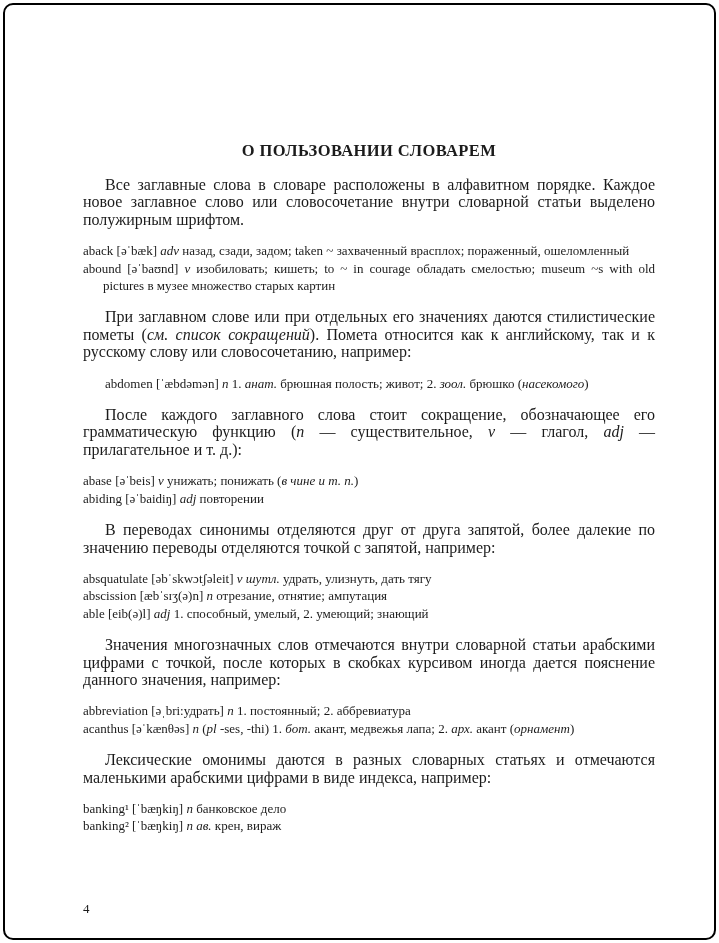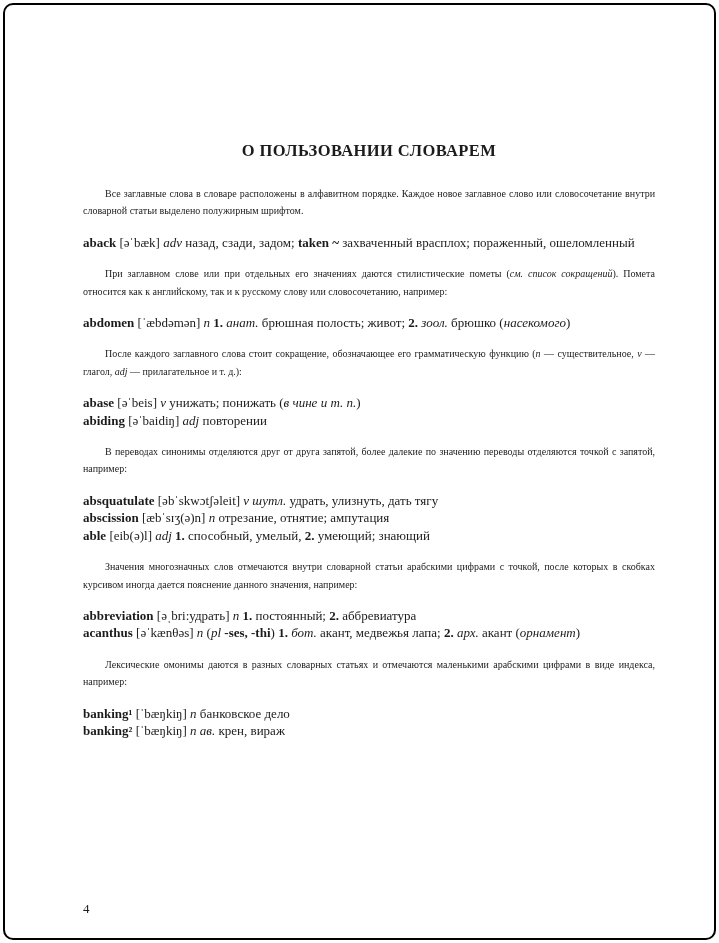--- a/index.html
+++ b/index.html
@@ -21,57 +21,58 @@
   .content {
     position: absolute;
     left: 78px; top: 136px;
     width: 572px;
   }
   .doc-title {
     text-align: center;
     font-weight: bold;
     font-size: 16.5px;
     letter-spacing: 0.4px;
-    margin-bottom: 24px;
+    margin-bottom: 15px;
   }
   .block { margin-bottom: 14px; }
   .para {
-    font-size: 10px;
+    font-size: 16px;
     line-height: 17.4px;
     text-align: justify;
     text-indent: 22px;
   }
   .entry {
     font-size: 13px;
     line-height: 17.4px;
     text-align: justify;
     padding-left: 20px;
     text-indent: -20px;
   }
-  .indented { }
-  .s-b { font-weight: bold; }
+  .indented { margin-left: 22px; }
+  .s-b { font-weight: normal; }
   .s-i { font-style: italic; }
   .page-number {
     position: absolute;
     left: 78px; top: 896px;
     font-size: 13px;
   }
 </style>
 </head>
 <body>
 
 <div class="page-frame">
   <div class="content">
     <div class="doc-title">О ПОЛЬЗОВАНИИ СЛОВАРЕМ</div>
     <div id="doc-body">
         <div class="block">
           <p class="para"><span>Все заглавные слова в словаре расположены в алфавитном порядке. Каждое новое заглавное слово или словосочетание внутри словарной статьи выделено полужирным шрифтом.</span></p>
         </div>
         <div class="block">
           <p class="entry"><span class="s-b">aback </span><span>[əˈbæk] </span><span class="s-i">adv</span><span> назад, сзади, задом; </span><span class="s-b">taken ~</span><span> захваченный врасплох; пораженный, ошеломленный</span></p>
+          <p class="entry"><span class="s-b">abound </span><span>[əˈbaʊnd] </span><span class="s-i">v</span><span> изобиловать; кишеть; </span><span class="s-b">to ~ in courage</span><span> обладать смелостью; </span><span class="s-b">museum ~s with old pictures</span><span> в музее множество старых картин</span></p>
         </div>
         <div class="block">
           <p class="para"><span>При заглавном слове или при отдельных его значениях даются стилистические пометы (</span><span class="s-i">см. список сокращений</span><span>). Помета относится как к английскому, так и к русскому слову или словосочетанию, например:</span></p>
         </div>
         <div class="block indented">
           <p class="entry"><span class="s-b">abdomen </span><span>[ˈæbdəmən] </span><span class="s-i">n </span><span class="s-b">1. </span><span class="s-i">анат.</span><span> брюшная полость; живот; </span><span class="s-b">2. </span><span class="s-i">зоол.</span><span> брюшко (</span><span class="s-i">насекомого</span><span>)</span></p>
         </div>
         <div class="block">
           <p class="para"><span>После каждого заглавного слова стоит сокращение, обозначающее его грамматическую функцию (</span><span class="s-i">n</span><span> — существительное, </span><span class="s-i">v</span><span> — глагол, </span><span class="s-i">adj</span><span> — прилагательное и т. д.):</span></p>
         </div>

